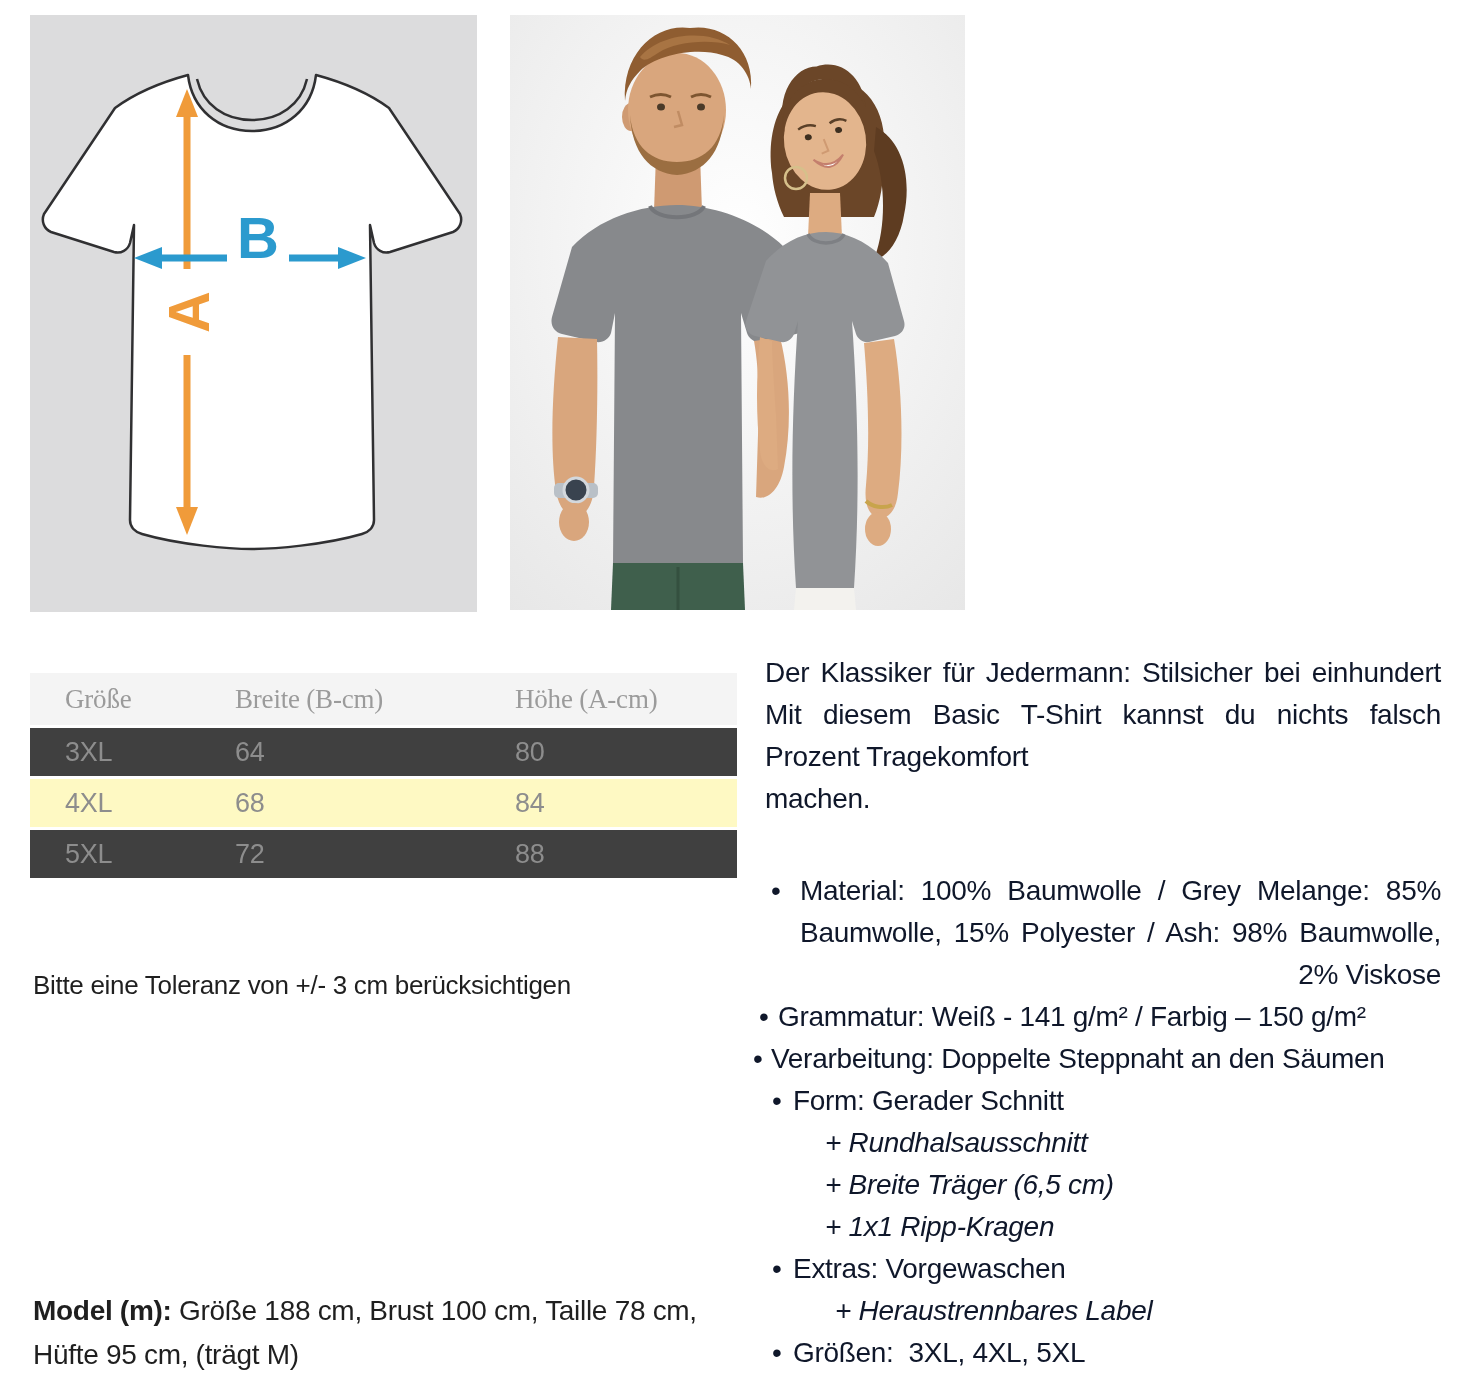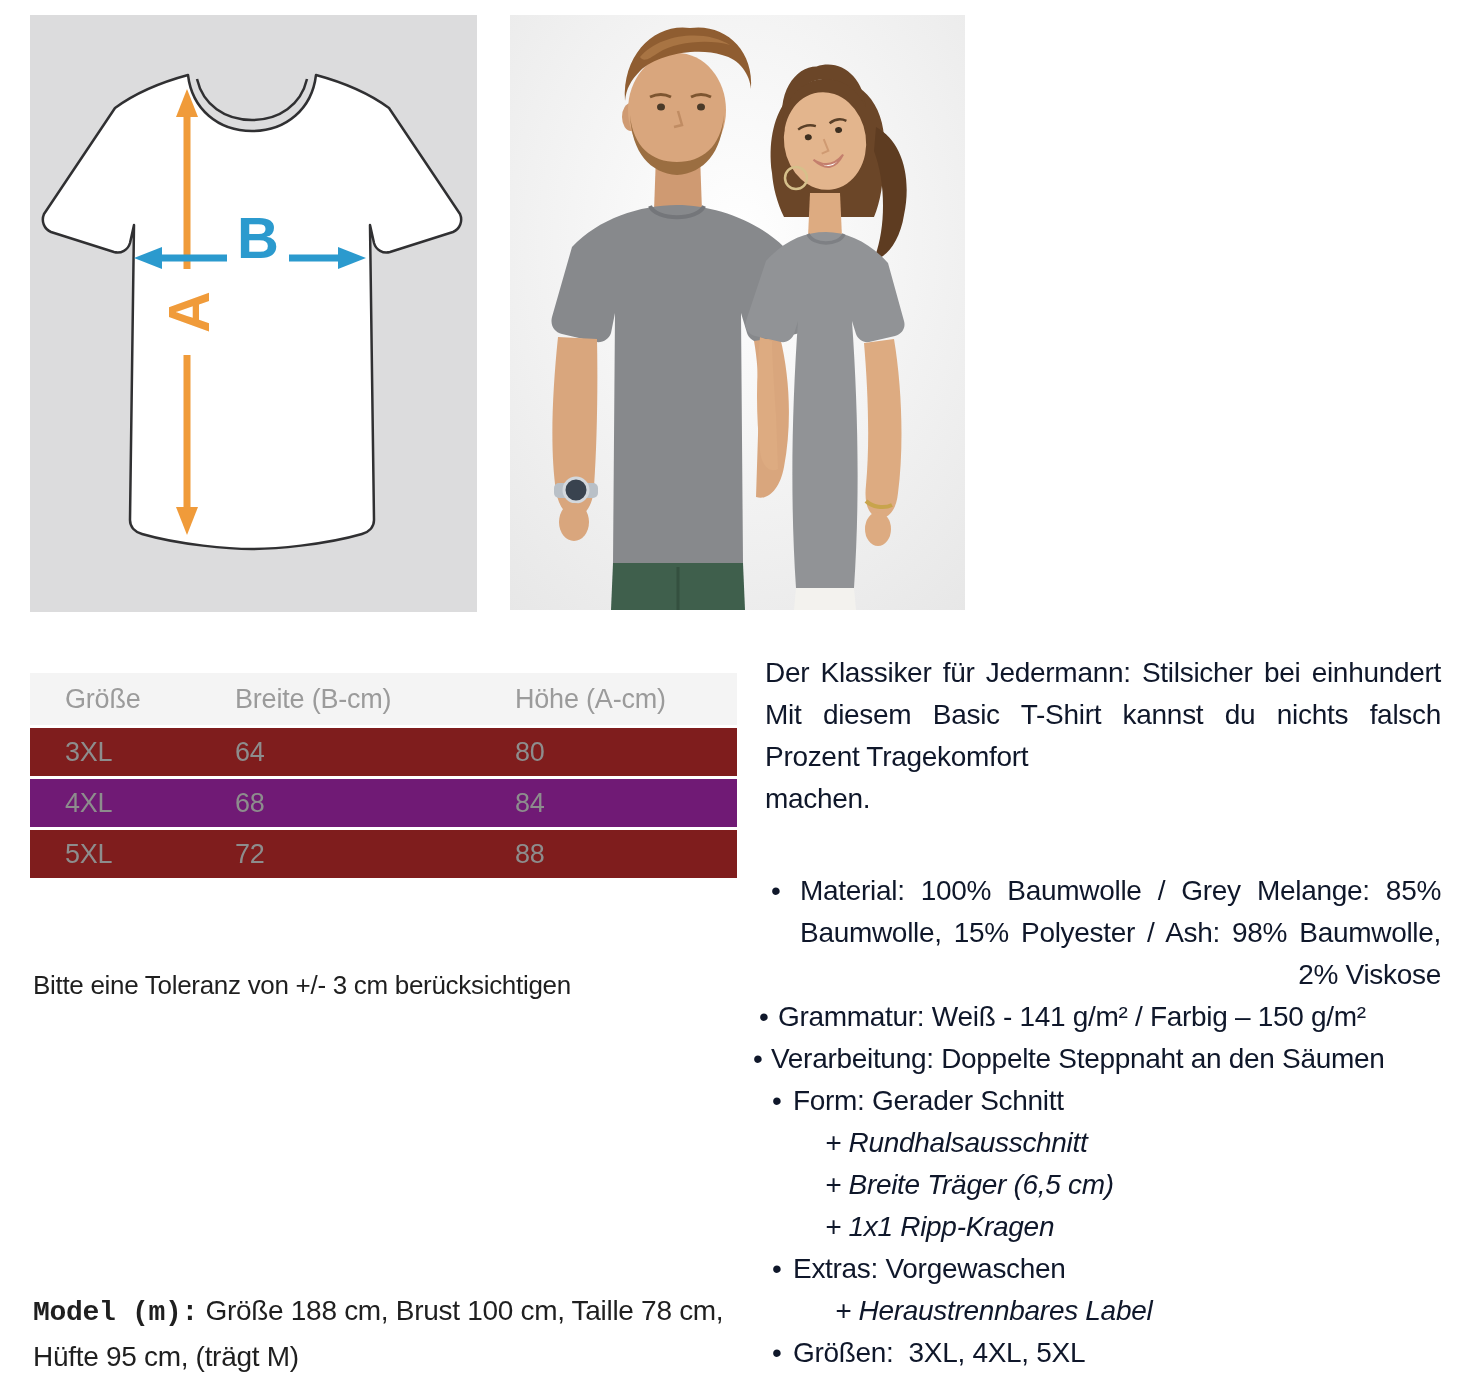--- a/index.html
+++ b/index.html
@@ -11,32 +11,32 @@
   #diagram svg{display:block;font-family:inherit;}
 
   
   #photo{position:absolute;left:510px;top:15px;width:455px;height:595px;}
   #photo svg{display:block;}
 
   
   #size-table{position:absolute;left:30px;top:670px;width:707px;
               border-collapse:separate;border-spacing:0 3px;font-size:27px;letter-spacing:-0.2px;}
   #size-table th,#size-table td{font-weight:400;text-align:left;vertical-align:middle;padding:0;}
-  #size-table th{background:#f4f4f4;color:#9b9b9b;height:52px;}
-  #size-table td{background:#7f1d1d;color:#8d8d8d;height:48px;}
-  #size-table tr.even td{background:#701a75;}
+  #size-table th{background:#f4f4f4;color:#9b9b9b;height:52px;font-family:Liberation Serif, serif;}
+  #size-table td{background:#404040;color:#8d8d8d;height:48px;}
+  #size-table tr.even td{background:#fef9c3;}
   #size-table th:first-child,#size-table td:first-child{padding-left:35px;}
 
   
   #tolerance{position:absolute;left:33px;top:970px;margin:0;font-size:26px;color:#1f1f1f;letter-spacing:-0.3px;}
 
   
   #model{position:absolute;left:33px;top:1289px;width:706px;margin:0;font-size:28px;line-height:44px;
          color:#1f1f1f;white-space:pre-wrap;letter-spacing:-0.3px;}
-  #model strong{font-weight:bold;font-family:Liberation Mono, monospace;}
+  #model strong{font-weight:bold;}
 
   
   #description{position:absolute;left:765px;top:652px;width:676px;font-size:28px;line-height:42px;
                color:#0f172a;letter-spacing:-0.3px;}
   .dl{white-space:pre-wrap;}
   .j{text-align:justify;text-align-last:justify;-moz-text-align-last:justify;}
   .gap{margin-top:50px;}
   .cont{padding-left:35px;text-align:right;}
   .b{position:relative;}
   .b .dot{position:absolute;top:0;}

